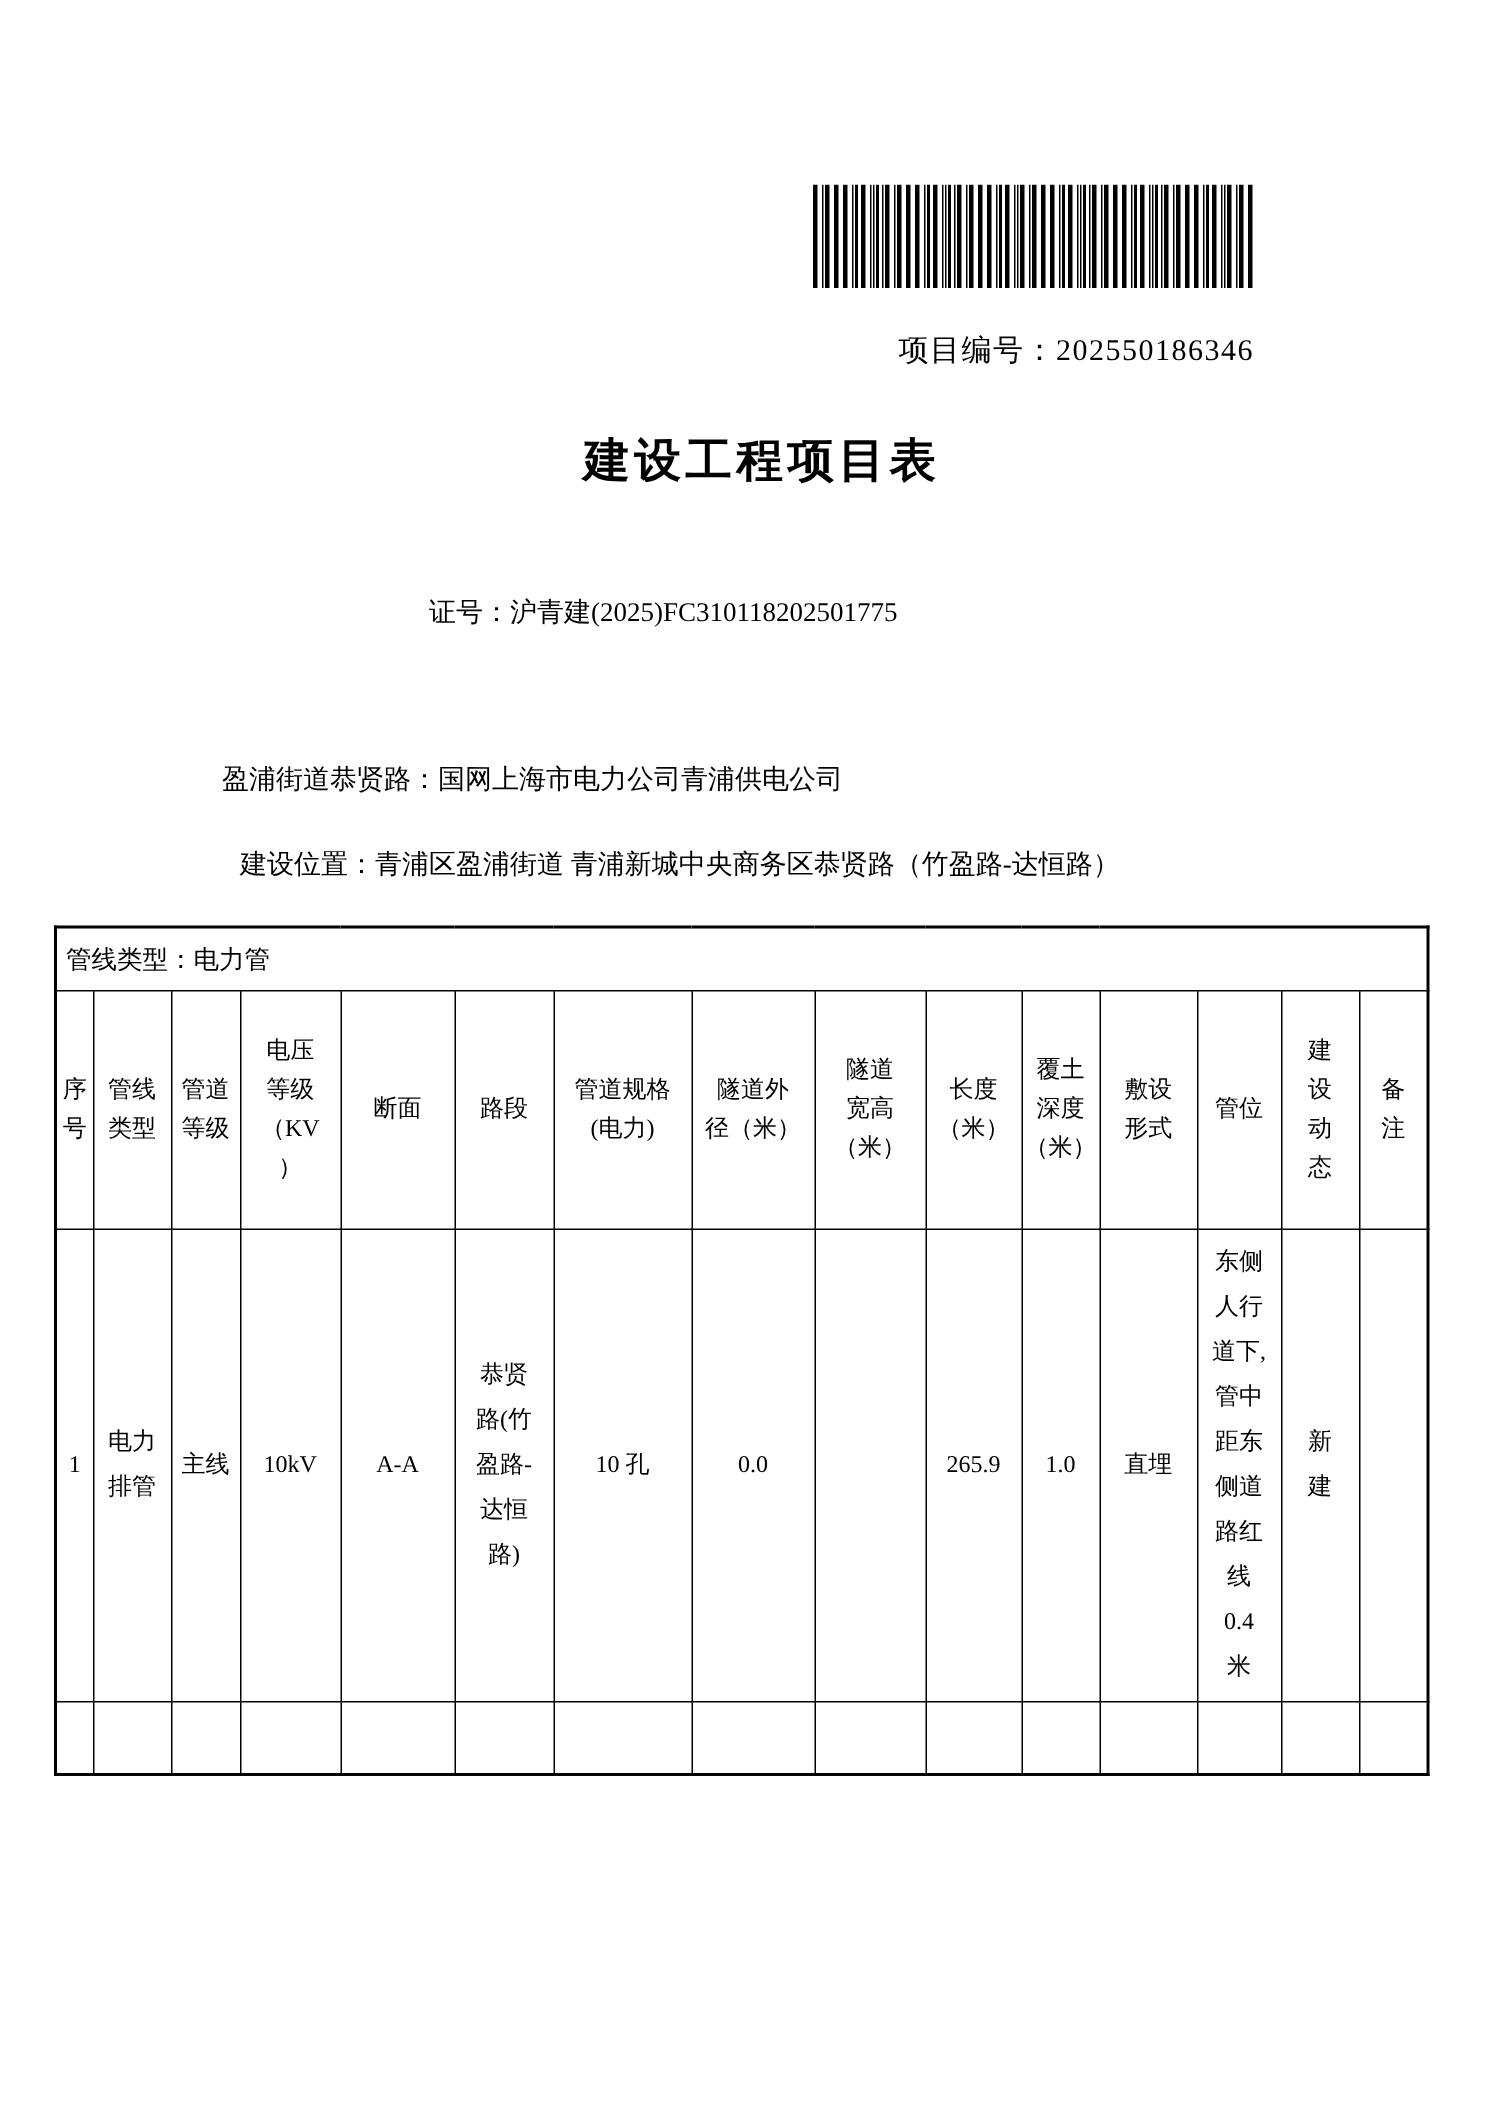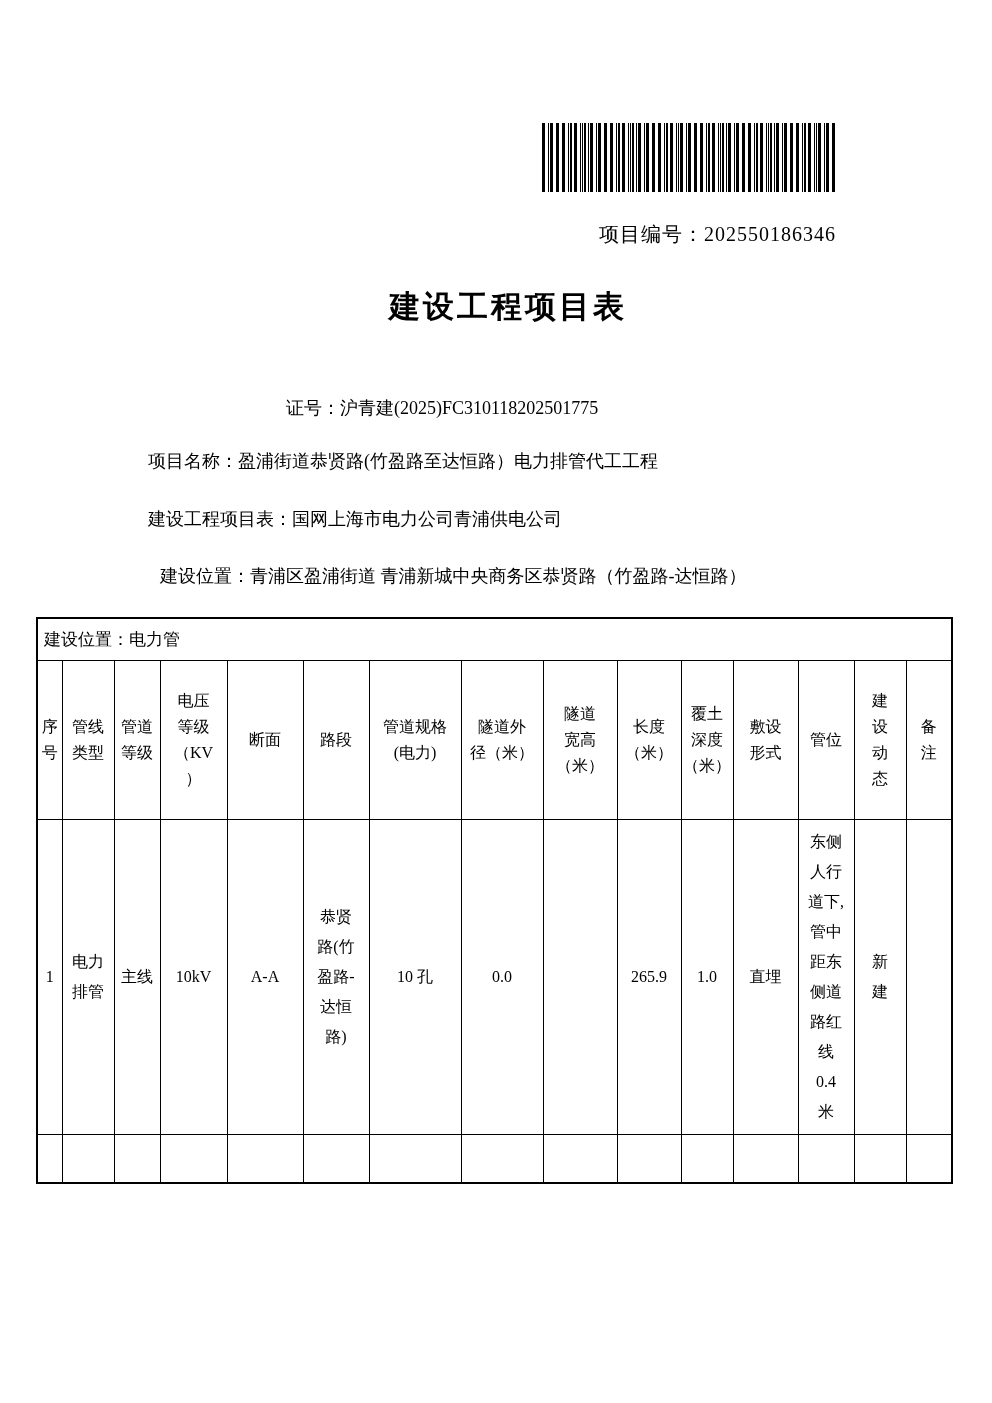--- a/index.html
+++ b/index.html
@@ -180,23 +180,22 @@
       <div class="bar" style="width: 3px; margin-right: 3px;"></div>
       <div class="bar" style="width: 3px; margin-right: 3px;"></div>
     </div>
 
   <div class="project-no">项目编号：202550186346</div>
 
   <h1 class="doc-title">建设工程项目表</h1>
 
   <div class="meta cert">证号：沪青建(2025)FC310118202501775</div>
 
-  <div class="meta pname">项目名称：盈浦街道恭贤路(竹盈路至达恒路）电力排管代工工程</div>
-
-  <div class="meta applicant">建设工程项目表：国网上海市电力公司青浦供电公司</div>
+
+  <div class="meta applicant">盈浦街道恭贤路：国网上海市电力公司青浦供电公司</div>
 
   <div class="meta location">建设位置：青浦区盈浦街道 青浦新城中央商务区恭贤路（竹盈路-达恒路）</div>
 
   <table class="ptable">
     <colgroup>
       <col style="width:25px">
         <col style="width:52px">
         <col style="width:46px">
       <col style="width:67px">
         <col style="width:76px">
@@ -206,21 +205,21 @@
         <col style="width:74px">
       <col style="width:64px">
         <col style="width:52px">
         <col style="width:65px">
       <col style="width:56px">
         <col style="width:52px">
         <col style="width:46px">
     </colgroup>
     <tbody>
         <tr class="cat-row">
-      <td colspan="15">建设位置：电力管</td>
+      <td colspan="15">管线类型：电力管</td>
     </tr>
     <tr class="head-row">
       <td>序
 号</td>
       <td>管线
 类型</td>
       <td>管道
 等级</td>
       <td>电压
 等级

